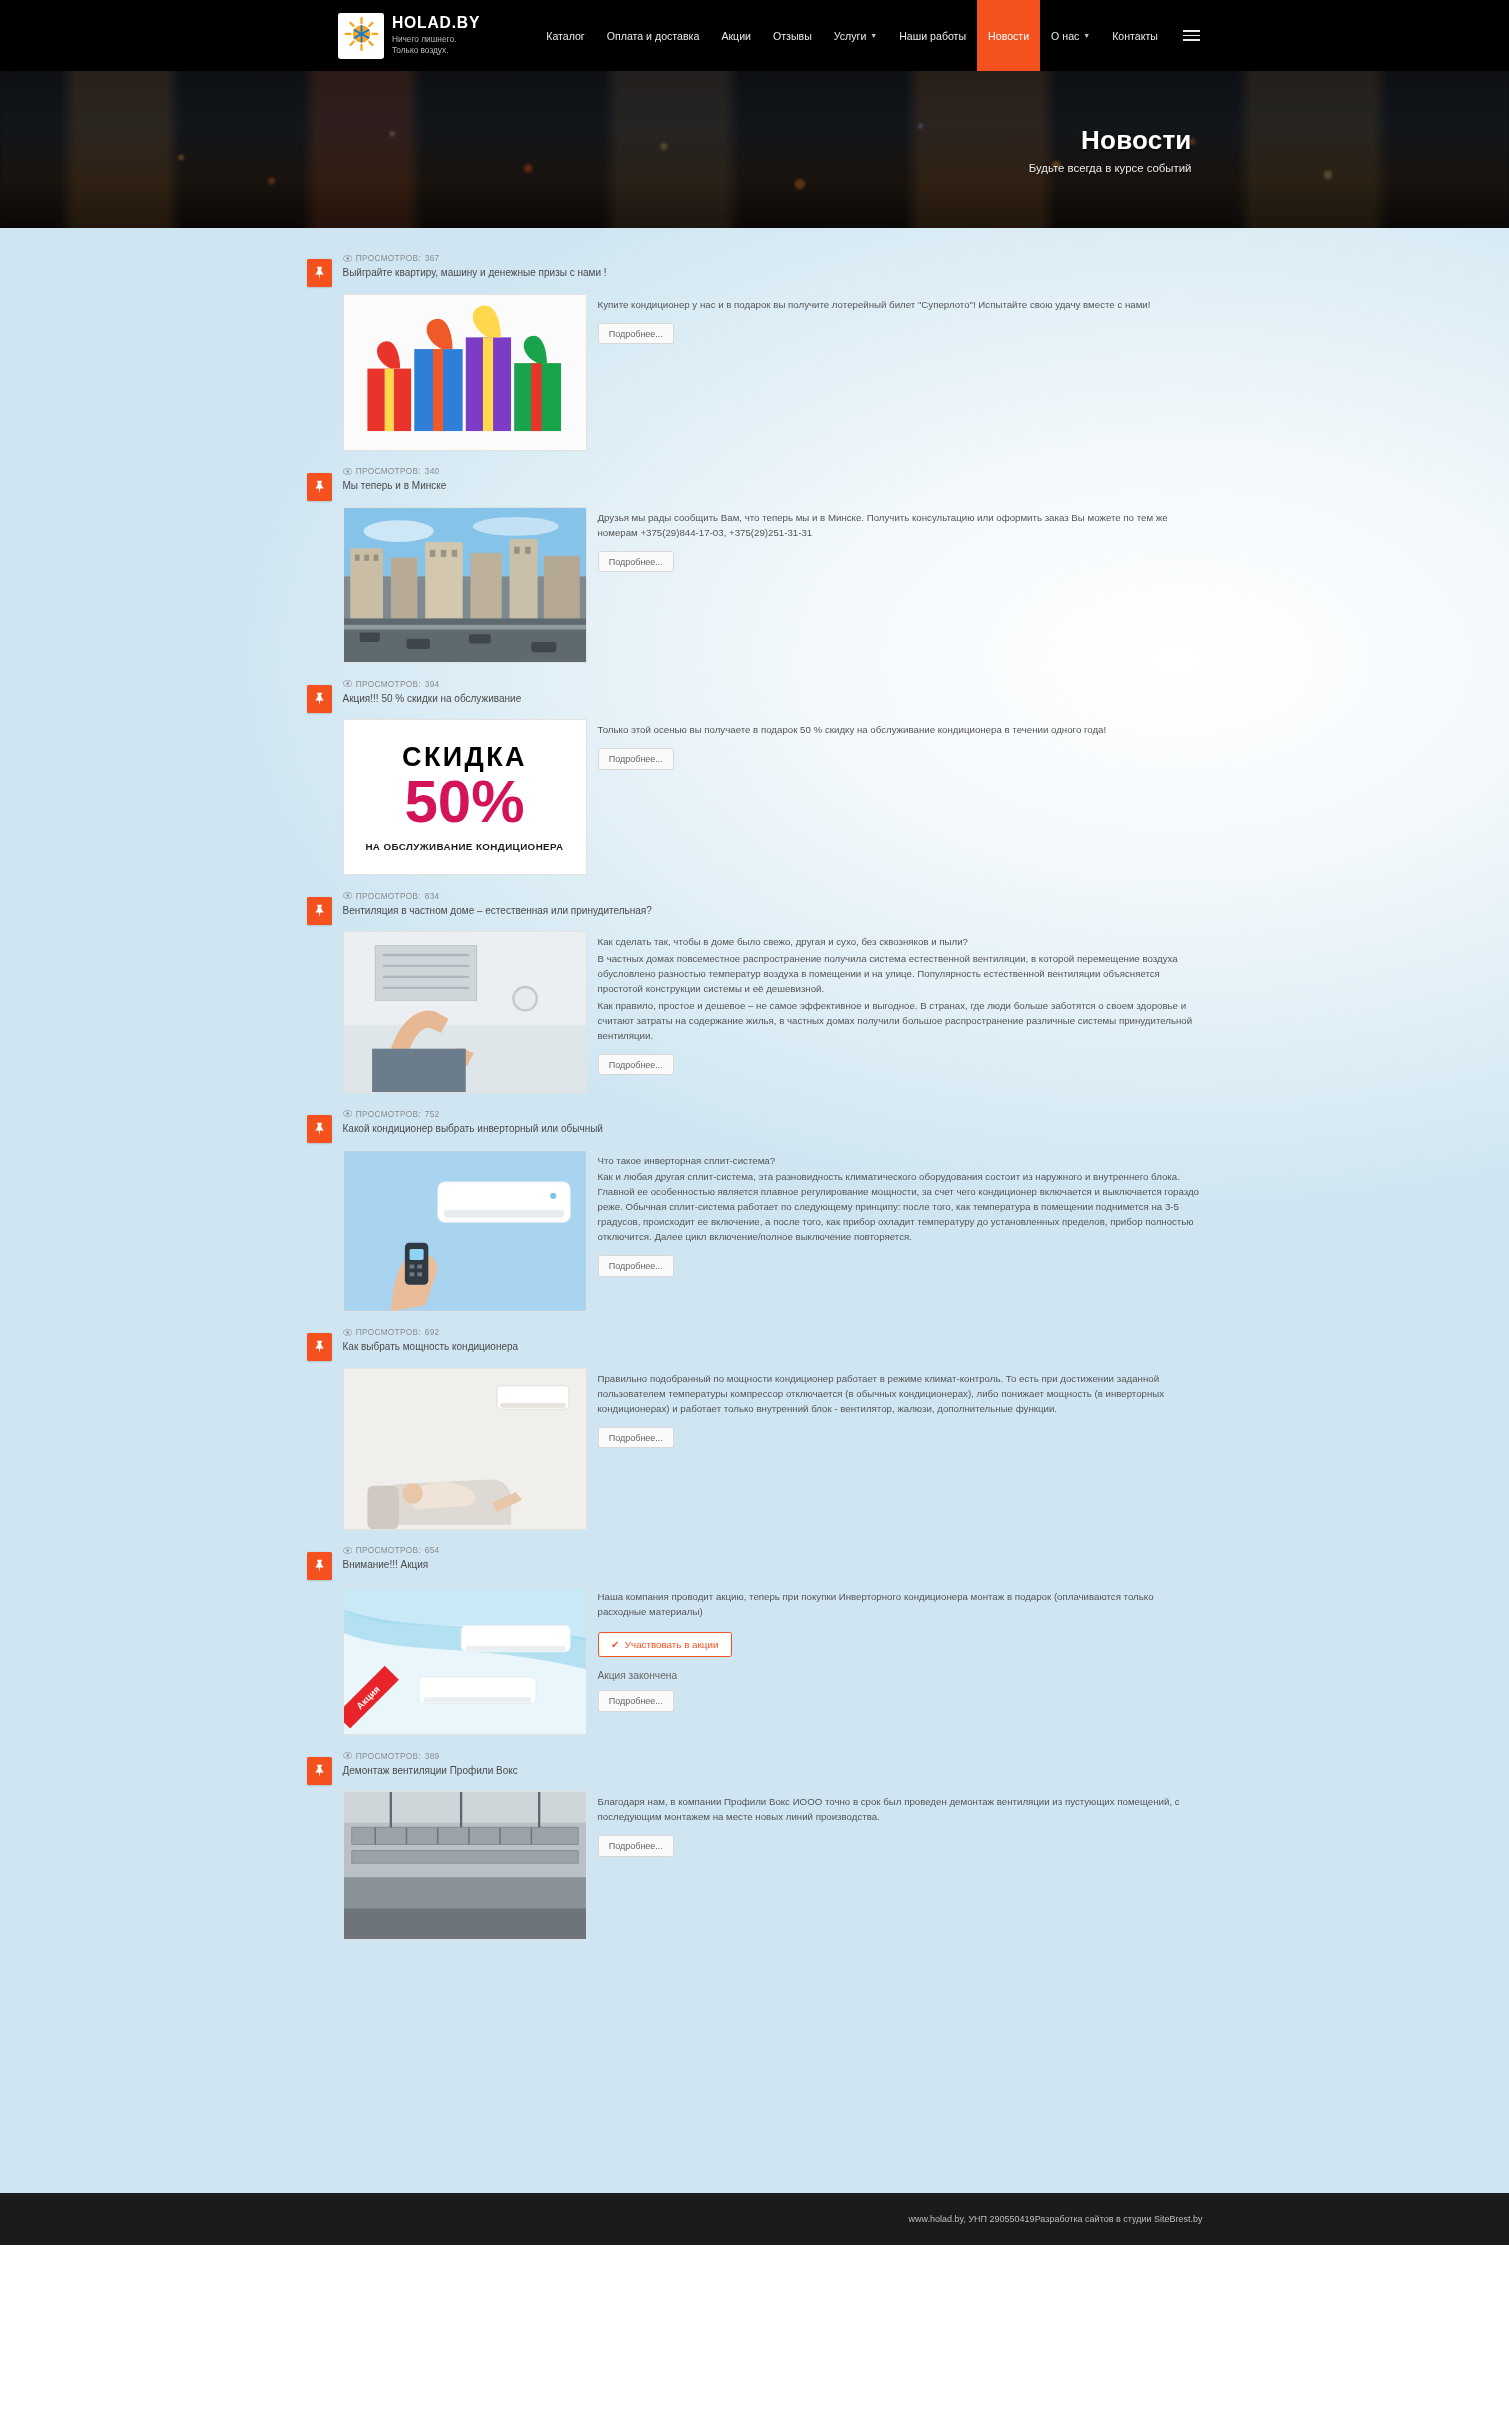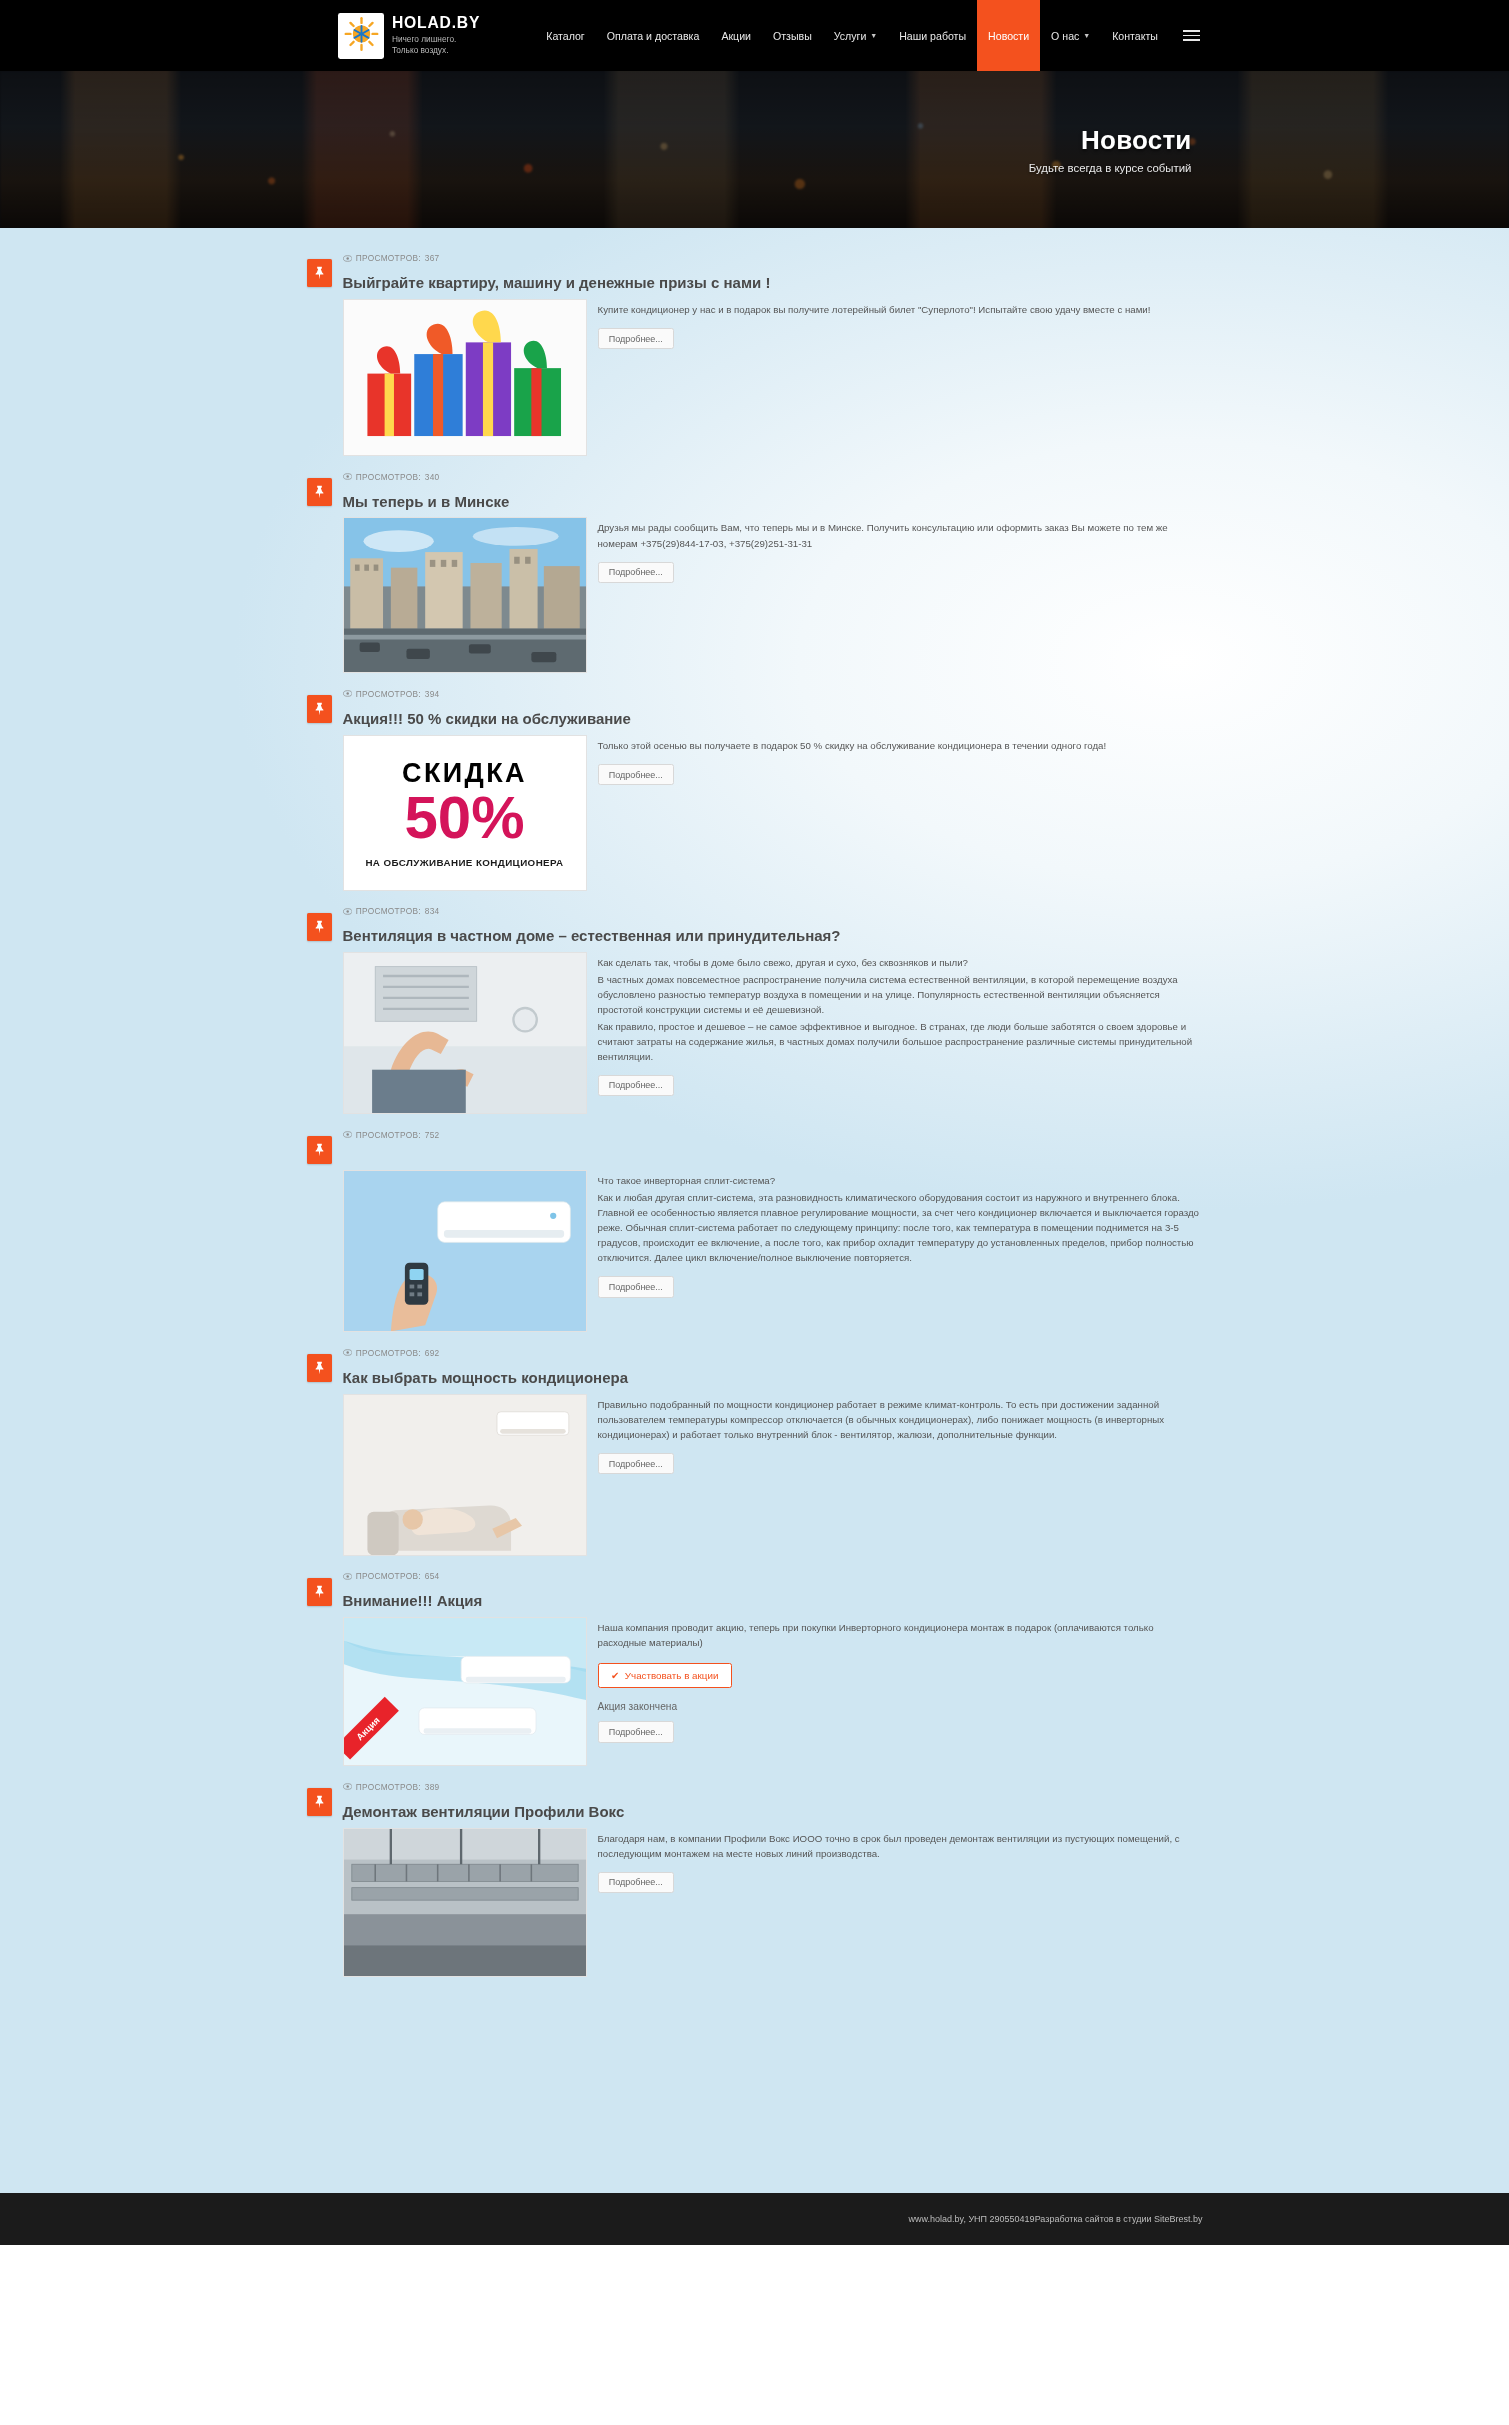--- a/index.html
+++ b/index.html
@@ -188,25 +188,25 @@
     color:#8a8a8a;
     letter-spacing:0.3px;
     text-transform:uppercase;
     display:flex;
     align-items:center;
     gap:3.9px;
     margin-bottom:1.6px;
   }
   .views svg { display:block; }
   .news-title {
-    font-size:15px;
+    font-size:10px;
     color:#4a4a4a;
-    font-weight:bold;
+    font-weight:normal;
     line-height:1.3;
-    margin:10px 0 0 0;
+    margin:3px 0 0 0;
   }
 
   .news-body {
     display:flex;
     gap:11px;
     margin-top:6.3px;
     padding-left:0;
   }
   .thumb {
     width:244px;
@@ -576,20 +576,21 @@
         </div>
         <div class="news-head-text">
           <div class="views">
             <svg width="9.4" height="7" viewBox="0 0 16 11">
                 <ellipse cx="8" cy="5.5" rx="7.3" ry="4.8" fill="none" stroke="#8a8a8a" stroke-width="1.2"></ellipse>
                 <circle cx="8" cy="5.5" r="2.1" fill="#8a8a8a"></circle>
               </svg>
             <span>ПРОСМОТРОВ:</span>
             <span>752</span>
           </div>
+          <div class="news-title">Какой кондиционер выбрать инверторный или обычный</div>
         </div>
       </div>
       <div class="news-body" style="padding-left:36px;">
         <div class="thumb img-split" style="height:162px;">
           <svg width="100%" height="100%" viewBox="0 0 310 206" preserveAspectRatio="xMidYMid slice">
             <rect width="310" height="206" fill="#a9d4ef"></rect>
             <rect x="120" y="40" width="170" height="52" rx="9" fill="#ffffff" stroke="#dbe6ec"></rect>
             <rect x="128" y="76" width="154" height="10" rx="4" fill="#e6edf1"></rect>
             <circle cx="268" cy="58" r="4" fill="#7fc4e8"></circle>
             <path d="M60 206c4-56 18-76 40-74 16 2 22 14 18 26l-14 40z" fill="#e9bd9a"></path>

